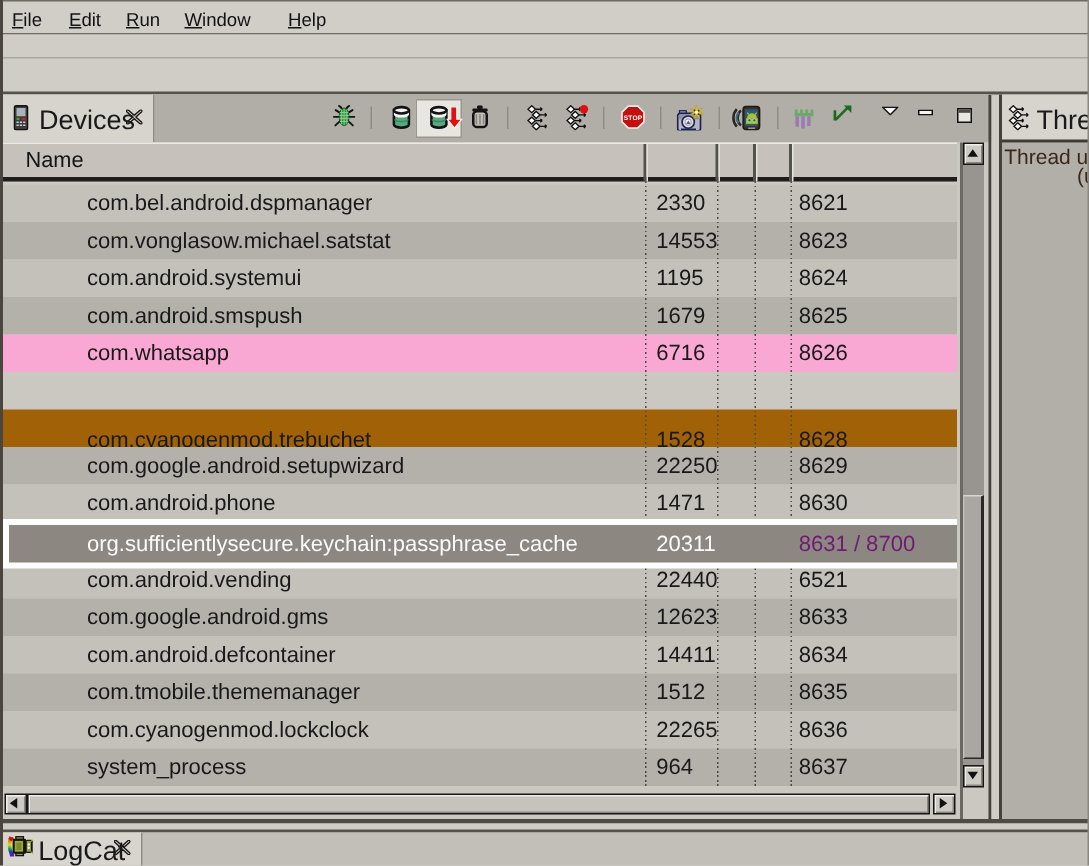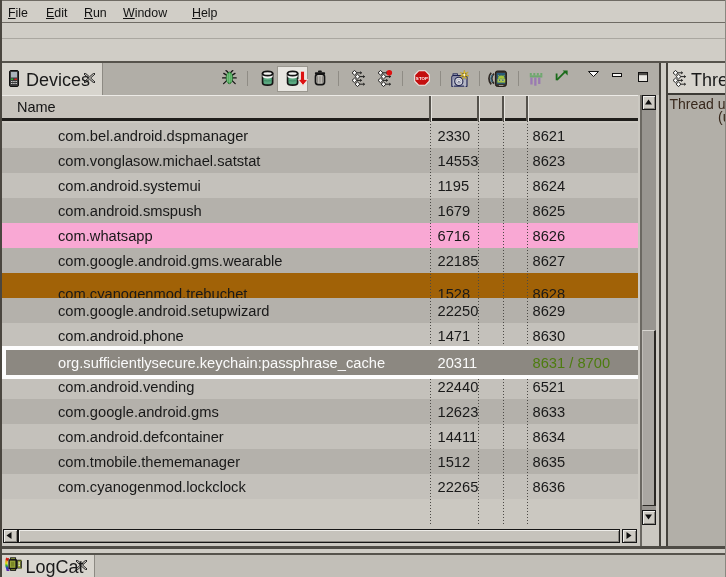--- a/index.html
+++ b/index.html
@@ -200,25 +200,20 @@
   <div class="row" style="top:135px;height:25px;background:#b4b1ab">
       <span class="nm">com.android.smspush</span>
       <span class="pid">1679</span>
       <span class="prt">8625</span>
     </div>
   <div class="row" style="top:160px;height:25px;background:#f9a8d4">
       <span class="nm">com.whatsapp</span>
       <span class="pid">6716</span>
       <span class="prt">8626</span>
     </div>
-  <div class="row" style="top:185px;height:25px;background:#b4b1ab">
-      <span class="nm">com.google.android.gms.wearable</span>
-      <span class="pid">22185</span>
-      <span class="prt">8627</span>
-    </div>
   <div class="row" style="top:210px;height:42px;background:#a16207">
       <span class="nm">com.cyanogenmod.trebuchet</span>
       <span class="pid">1528</span>
       <span class="prt">8628</span>
     </div>
   <div class="row" style="top:235px;height:25px;background:#b4b1ab">
       <span class="nm">com.google.android.setupwizard</span>
       <span class="pid">22250</span>
       <span class="prt">8629</span>
     </div>
@@ -244,30 +239,35 @@
     </div>
   <div class="row" style="top:386px;height:25px;background:#b4b1ab">
       <span class="nm">com.tmobile.thememanager</span>
       <span class="pid">1512</span>
       <span class="prt">8635</span>
     </div>
   <div class="row" style="top:411px;height:25px;background:#c4c1bb">
       <span class="nm">com.cyanogenmod.lockclock</span>
       <span class="pid">22265</span>
       <span class="prt">8636</span>
+    </div>
+  <div class="row" style="top:436px;height:25px;background:#b4b1ab">
+      <span class="nm">system_process</span>
+      <span class="pid">964</span>
+      <span class="prt">8637</span>
     </div>
   <div class="abs" style="left:430px;top:58px;width:1px;height:405px;background:repeating-linear-gradient(to bottom,#4c4a46 0 1px,transparent 1px 3px);"></div>
   <div class="abs" style="left:478px;top:58px;width:1px;height:405px;background:repeating-linear-gradient(to bottom,#4c4a46 0 1px,transparent 1px 3px);"></div>
   <div class="abs" style="left:503px;top:58px;width:1px;height:405px;background:repeating-linear-gradient(to bottom,#4c4a46 0 1px,transparent 1px 3px);"></div>
   <div class="abs" style="left:527px;top:58px;width:1px;height:405px;background:repeating-linear-gradient(to bottom,#4c4a46 0 1px,transparent 1px 3px);"></div>
   <div class="abs" style="left:2px;top:283px;width:641.5px;height:33px;background:#fdfdfd;">
     <div class="abs" style="left:4px;top:3.5px;right:6px;bottom:4.5px;background:#8c8881;"></div>
     <span class="abs" style="left:56px;top:0;bottom:0;display:flex;align-items:center;font-size:14.7px;color:#fafafa;">org.sufficientlysecure.keychain:passphrase_cache</span>
     <span class="abs" style="left:435.5px;top:0;bottom:0;display:flex;align-items:center;font-size:14.7px;color:#fafafa;">20311</span>
-    <span class="abs" style="left:530.5px;top:0;bottom:0;display:flex;align-items:center;font-size:14.7px;color:#4d7c0f;">8631 / 8700</span>
+    <span class="abs" style="left:530.5px;top:0;bottom:0;display:flex;align-items:center;font-size:14.7px;color:#701a75;">8631 / 8700</span>
   </div>
 
 <div class="abs" style="left:638px;top:32px;width:23px;height:451px;background:#cbc8c1;"></div>
 <div class="abs" style="left:640px;top:32px;width:1.5px;height:460px;background:#6b6862;"></div>
 <div class="abs" style="left:641.5px;top:46px;width:14.5px;height:401px;background:#989590;"></div>
 <div class="abs" style="left:641.5px;top:267px;width:14.5px;height:176px;background:#aaa7a2;border-top:1.5px solid #d8d6d1;border-left:1px solid #c0bdb8;border-right:2px solid #2a2824;border-bottom:1.5px solid #2a2824;"></div>
 <div class="abs" style="left:641.5px;top:32px;width:14px;height:14.5px;background:#cdcac3;border:1.5px solid #161616;box-shadow:inset 1px 1px 0 #f0efec, inset -1px -1px 0 #8a8781;">
   <svg width="11" height="11" viewBox="0 0 11 11" style="position:absolute;left:0;top:0.5px">
         <path d="M5.5,2.5 L9,7.5 L2,7.5 Z" fill="#111"></path>
       </svg>

